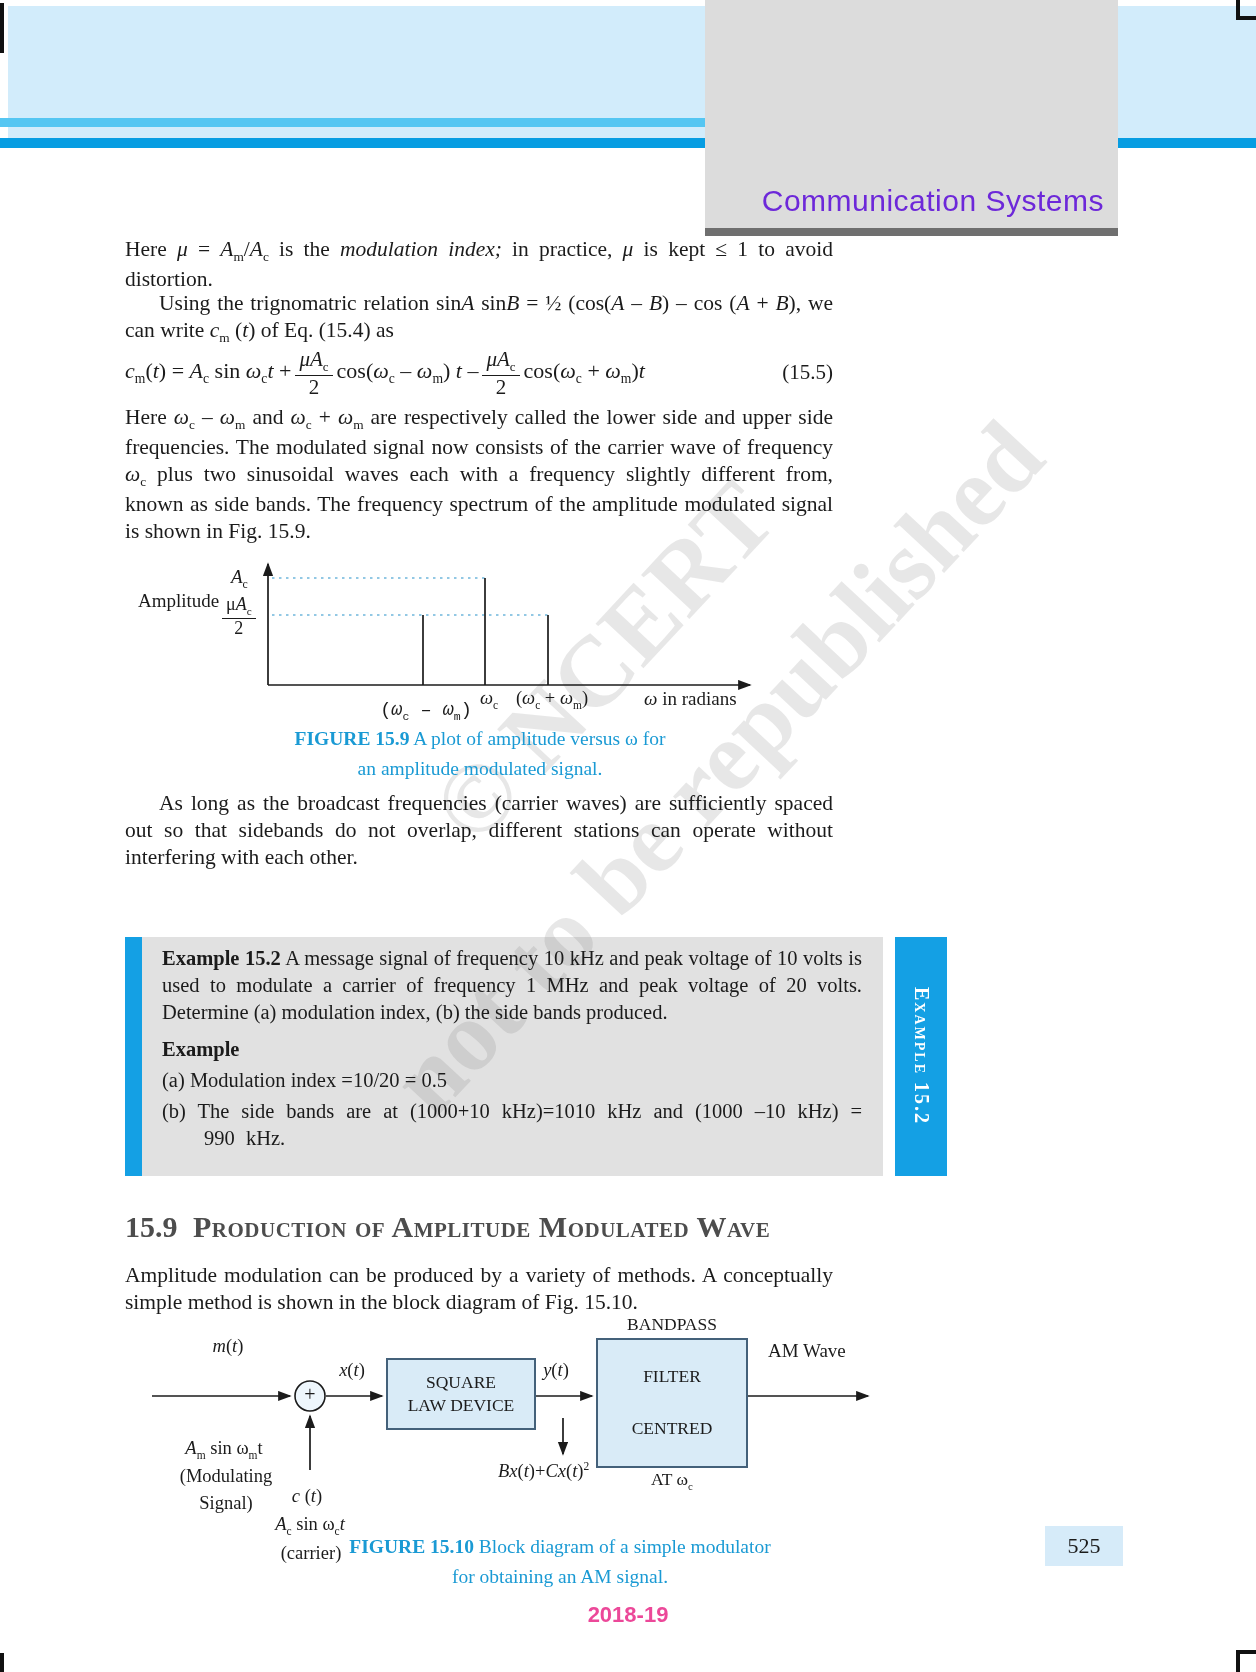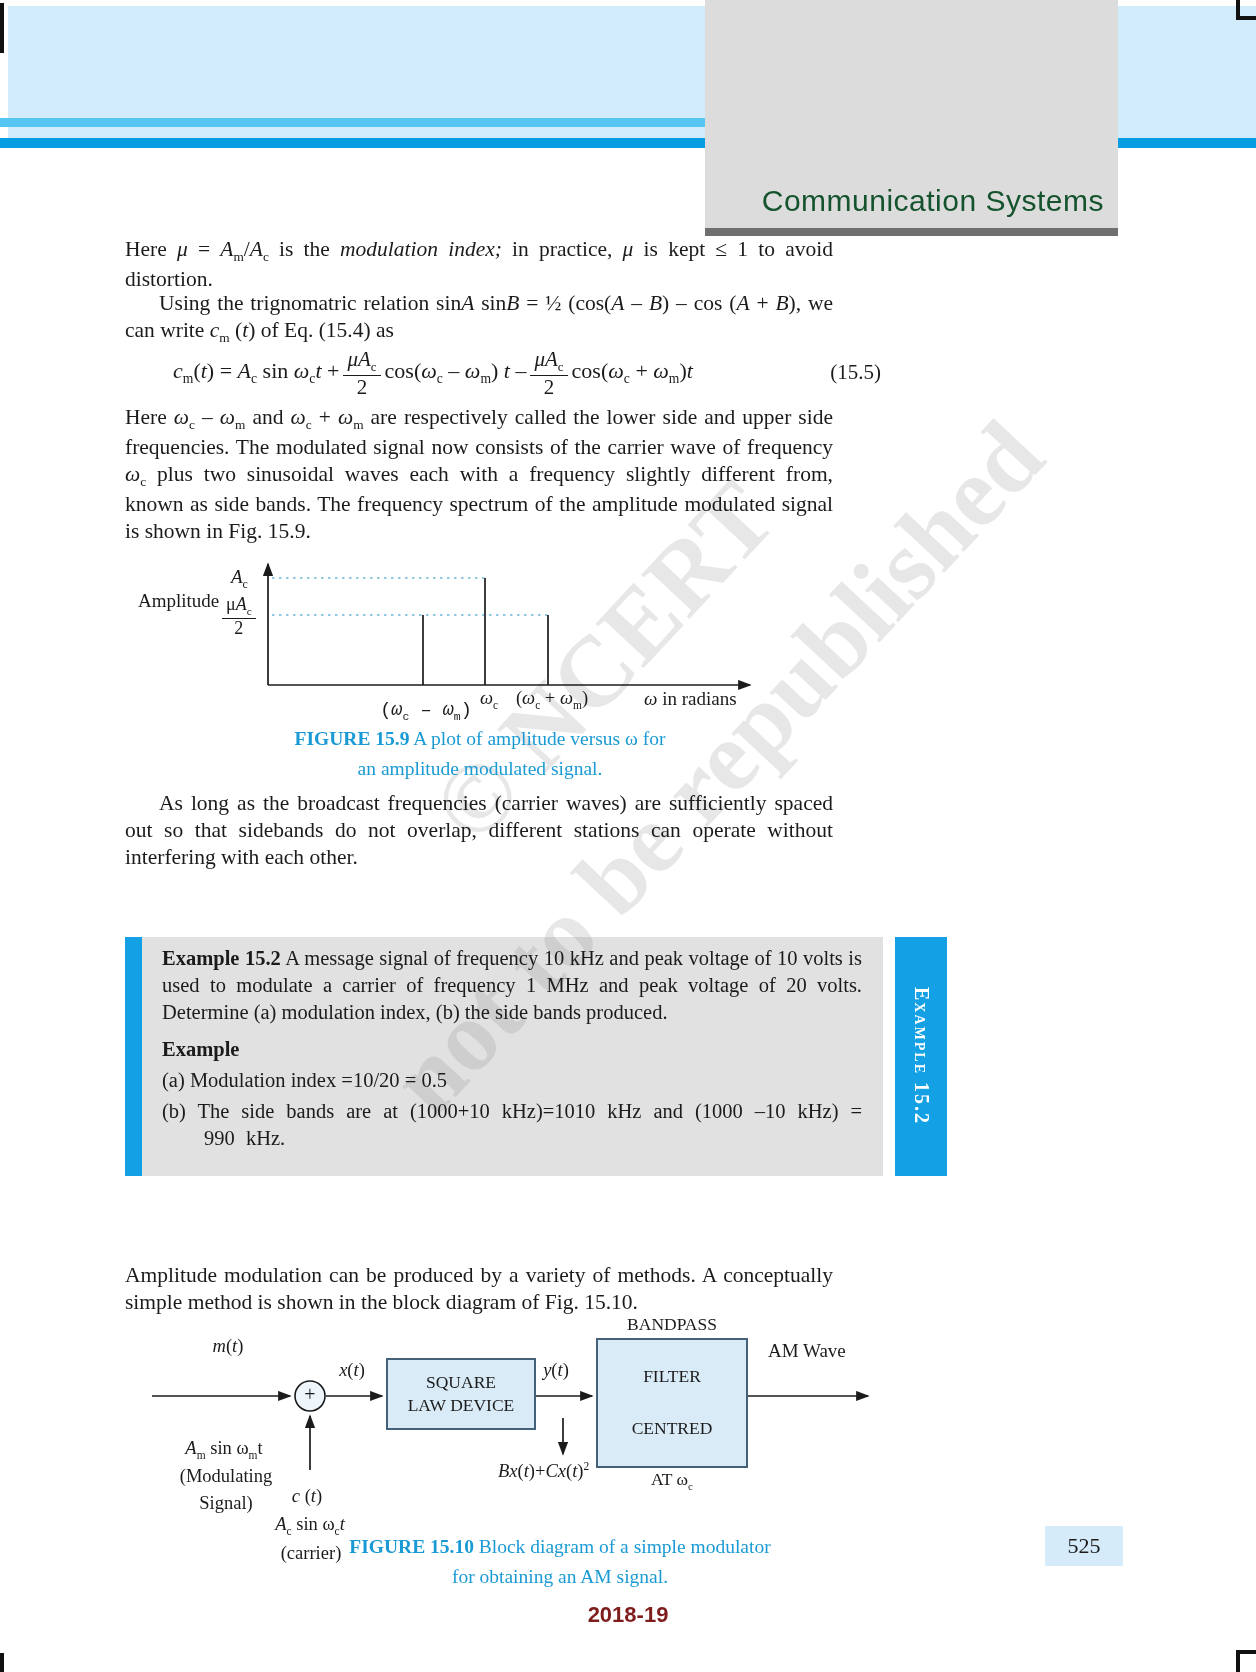--- a/index.html
+++ b/index.html
@@ -30,41 +30,41 @@
 <body>
 
 <div id="page">
 
   <div class="abs" style="left:8px;top:6px;width:1248px;height:132px;background:#d2ecfb;"></div>
   <div class="abs" style="left:0;top:118px;width:706px;height:9px;background:#55c6f2;"></div>
   <div class="abs" style="left:0;top:138px;width:1256px;height:10px;background:#079de2;z-index:2;"></div>
 
   <div class="abs z6" style="left:705px;top:0;width:413px;height:228px;background:#dcdcdc;">
     <div style="position:absolute;right:14px;bottom:10px;font-family:'Liberation Sans',sans-serif;
-                font-size:30px;font-weight:400;letter-spacing:0.5px;color:#14532d;">Communication Systems</div>
+                font-size:30px;font-weight:400;letter-spacing:0.5px;color:#6d28d9;">Communication Systems</div>
   </div>
   <div class="abs z6" style="left:705px;top:228px;width:413px;height:8px;background:#6f6f6f;"></div>
 
   <div class="crop" style="left:0;top:3px;width:4px;height:50px;"></div>
   <div class="crop" style="left:1236px;top:0;width:4px;height:20px;"></div>
   <div class="crop" style="left:1236px;top:16px;width:20px;height:4px;"></div>
   <div class="crop" style="left:1236px;top:1650px;width:4px;height:22px;"></div>
   <div class="crop" style="left:1236px;top:1650px;width:20px;height:4px;"></div>
   <div class="crop" style="left:0;top:1653px;width:4px;height:19px;"></div>
 
   <div class="abs wm" style="left:60px;top:560px;width:1200px;transform:rotate(-47deg);z-index:6;">
     <div>© NCERT</div>
     <div>not to be republished</div>
   </div>
 
   <div class="abs body-text z12" style="left:125px;top:236px;width:708px;">Here <i>μ</i> = <i>A</i><sub>m</sub>/<i>A</i><sub>c</sub> is the <i>modulation index;</i> in practice, <i>μ</i> is kept ≤ 1  to avoid distortion.</div>
 
   <div class="abs body-text indent z12" style="left:125px;top:290px;width:708px;">Using the trignomatric relation sin<i>A</i> sin<i>B</i> = ½ (cos(<i>A</i> – <i>B</i>) – cos (<i>A</i> + <i>B</i>), we can write <i>c</i><sub>m</sub> (<i>t</i>) of Eq. (15.4) as</div>
 
-  <div class="abs eq-row z12" style="left:125px;top:348px;width:708px;margin-left:48px;">
+  <div class="abs eq-row z12" style="left:125px;top:348px;width:708px;">
     <span class="eq-main">
       <span><i>c</i><sub>m</sub>(<i>t</i>) = <i>A</i><sub>c</sub>  sin <i>ω</i><sub>c</sub><i>t</i> +</span>
       <span class="frac">
         <span class="num"><i>μA</i><sub>c</sub></span>
         <span>2</span>
       </span>
       <span>cos(<i>ω</i><sub>c</sub> – <i>ω</i><sub>m</sub>) <i>t</i> –</span>
       <span class="frac">
         <span class="num"><i>μA</i><sub>c</sub></span>
         <span>2</span>
@@ -119,20 +119,24 @@
   </div>
   <div class="abs z12" style="left:162px;top:945px;width:700px;font-size:20.5px;line-height:1.32;">
     <div style="text-align:justify;">
       <span style="font-weight:bold;">Example 15.2</span><span> A message signal of frequency 10 kHz and peak voltage of 10 volts is used to modulate a carrier of frequency 1 MHz and peak voltage of 20 volts. Determine (a) modulation index, (b) the side bands produced.</span>
     </div>
     <div style="font-weight:bold;margin-top:10px;">Example</div>
     <div style="margin-top:4px;">(a)  Modulation index =10/20 = 0.5</div>
     <div style="margin-top:4px;padding-left:42px;text-indent:-42px;text-align:justify;word-spacing:6px;">(b)  The side bands are at (1000+10 kHz)=1010 kHz and (1000 –10 kHz) = 990 kHz.</div>
   </div>
 
+  <div class="abs z12" style="left:125px;top:1210px;width:750px;font-weight:bold;color:#4d4d4d;font-size:30px;">
+    <span>15.9</span>
+    <span style="font-variant:small-caps;letter-spacing:0.5px;margin-left:8px;">Production of Amplitude Modulated Wave</span>
+  </div>
 
   <div class="abs body-text z12" style="left:125px;top:1262px;width:708px;">Amplitude modulation can be produced by a variety of methods. A conceptually simple method is shown in the block diagram of Fig. 15.10.</div>
 
   <svg class="abs z12" style="left:140px;top:1330px;" width="750" height="185" viewBox="0 0 750 185">
     <line x1="12" y1="66" x2="150" y2="66" stroke="#1b1b1b" stroke-width="1.7" marker-end="url(#ah)"></line>
     <circle cx="170" cy="66" r="15" fill="#eef6fc" stroke="#1b1b1b" stroke-width="1.6"></circle>
     <line x1="186" y1="66" x2="242" y2="66" stroke="#1b1b1b" stroke-width="1.7" marker-end="url(#ah)"></line>
     <line x1="392" y1="66" x2="452" y2="66" stroke="#1b1b1b" stroke-width="1.7" marker-end="url(#ah)"></line>
     <line x1="604" y1="66" x2="728" y2="66" stroke="#1b1b1b" stroke-width="1.7" marker-end="url(#ah)"></line>
     <line x1="170" y1="140" x2="170" y2="86" stroke="#1b1b1b" stroke-width="1.7" marker-end="url(#ah)"></line>
@@ -170,15 +174,15 @@
       <span>Block diagram of a simple modulator</span>
     </div>
     <div>for obtaining an AM signal.</div>
   </div>
 
   <div class="abs z12" style="left:1045px;top:1526px;width:78px;height:40px;background:#d6ebf9;display:flex;align-items:center;justify-content:center;">
     <span style="font-size:22px;">525</span>
   </div>
 
   <div class="abs z12" style="left:0;top:1602px;width:1256px;text-align:center;font-family:'Liberation Sans',sans-serif;
-              font-weight:bold;font-size:22px;color:#7f1d1d;">2018-19</div>
+              font-weight:bold;font-size:22px;color:#ec4899;">2018-19</div>
 
 </div>
 
 </body></html>

